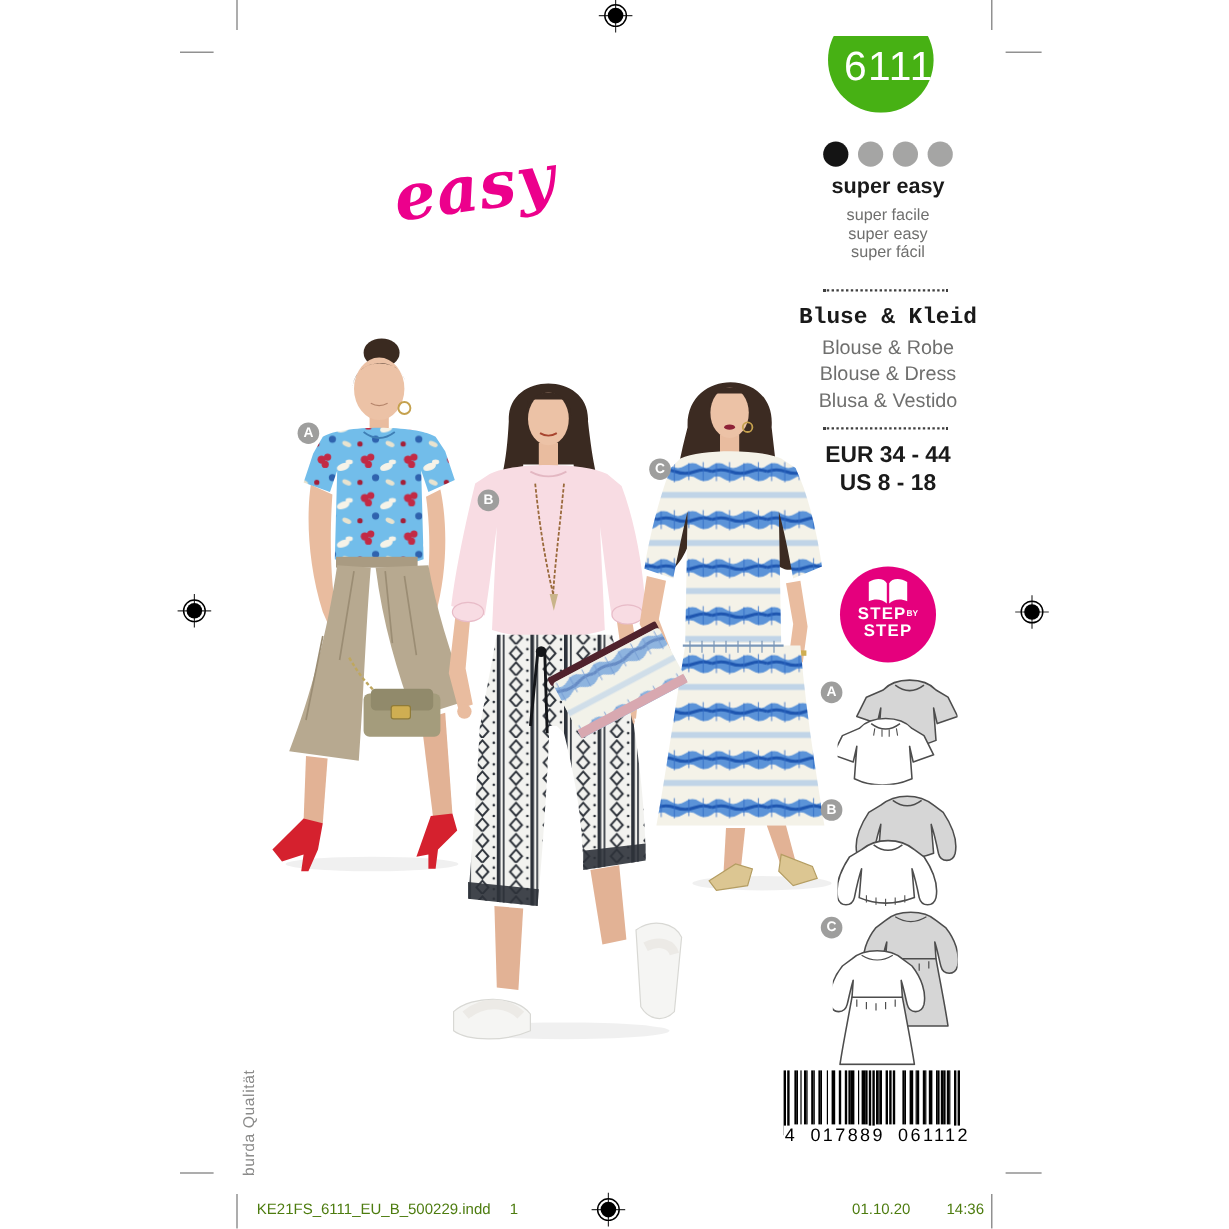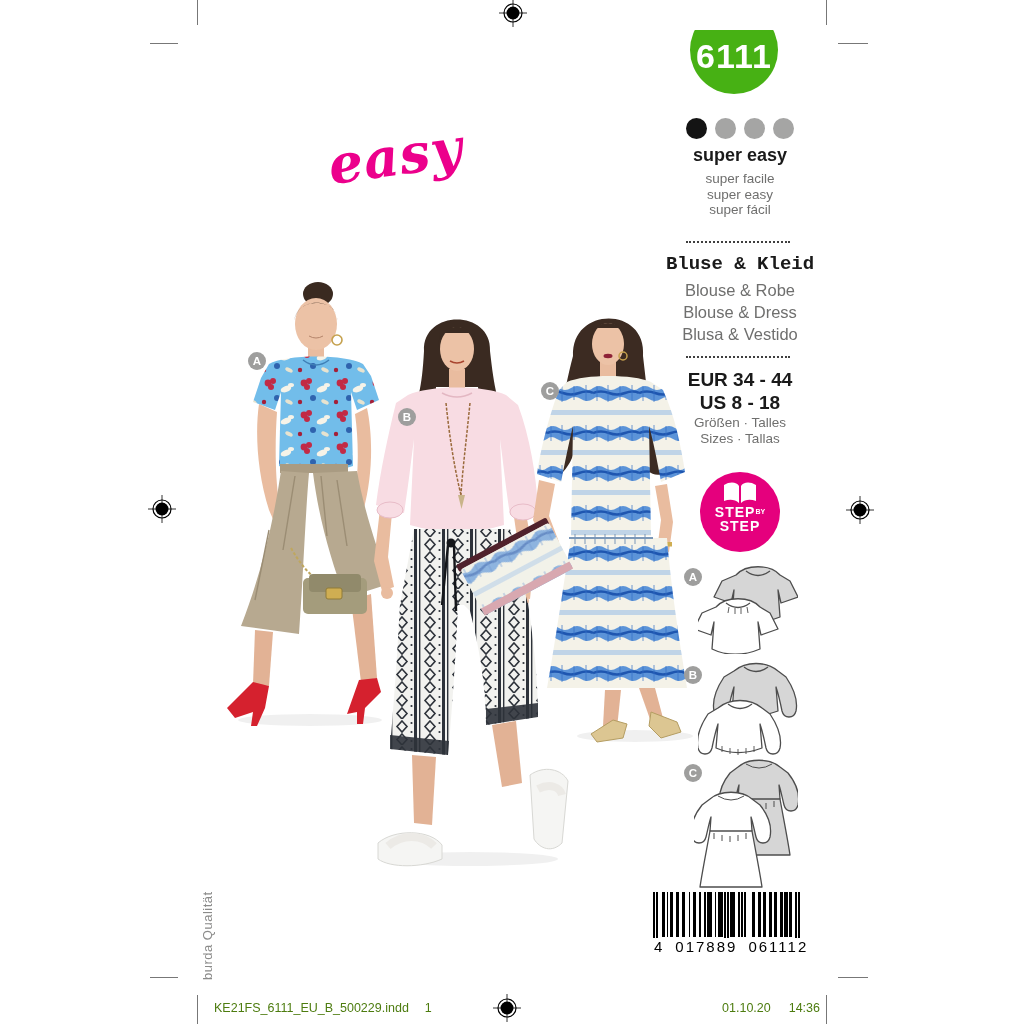--- a/index.html
+++ b/index.html
@@ -12,22 +12,22 @@
   .regmark{position:absolute;width:30px;height:30px;}
   
   #logo{position:absolute;left:220px;top:58px;width:260px;height:150px;}
   #logo .burda{font-weight:800;font-size:88px;letter-spacing:-4px;line-height:88px;color:var(--magenta);}
   #logo .easy{position:absolute;left:108px;top:66px;font-family:"DejaVu Serif",serif;font-style:italic;
               font-weight:700;font-size:54px;color:var(--magenta);transform:rotate(-8deg);letter-spacing:1px;}
   
   .rc{position:absolute;left:650px;width:180px;text-align:center;}
   #numwrap{position:absolute;left:688px;top:30px;width:92px;height:64px;overflow:hidden;}
   #numcircle{position:absolute;left:2px;top:-24px;width:88px;height:88px;border-radius:50%;
-             background:var(--green);color:#fff;display:flex;align-items:center;justify-content:center;
-             font-weight:700;font-size:34px;letter-spacing:1px;padding-top:12px;box-sizing:border-box;}
+             background:var(--green);color:#fff;display:flex;align-items:center;justify-content:flex-end;
+             font-weight:400;font-size:34px;letter-spacing:1px;padding-top:12px;box-sizing:border-box;}
   #dots{top:118px;display:flex;justify-content:center;gap:8px;left:650px;position:absolute;width:180px;}
   .dot{width:21px;height:21px;border-radius:50%;background:var(--dotgray);display:inline-block;}
   .dot.filled{background:#141414;}
   .h-super{top:145px;font-weight:700;font-size:18px;}
   .gray-lines{color:#6f6f6e;font-size:13.5px;line-height:15.5px;}
   .t-super{top:171px;}
   .divider{position:absolute;left:686px;width:104px;border-top:2px dotted #3f3f3f;}
   .h-title{top:253px;font-weight:700;font-size:19px;font-family:Liberation Mono, monospace;}
   .t-title{top:279px;font-size:16.5px;line-height:22px;color:#6f6f6e;}
   .h-eur{top:369px;font-weight:700;font-size:19px;}
@@ -50,21 +50,21 @@
   .module.bar{background:#000;}
   .module.tall{height:54px;}
   #bcdigits{position:relative;margin-top:-8px;font-size:15px;letter-spacing:2px;color:#000;
             display:flex;gap:9px;background:transparent;}
   #bcdigits span{background:#fff;padding:0 1px;}
   
   .footer{position:absolute;top:1001px;font-size:12.5px;color:#4d7c0f;}
   #footleft{left:214px;}
   #footleft .pg{margin-left:16px;}
   #footright{right:204px;}
-  #footright .tm{margin-left:18px;}
+  #footright .tm{margin-left:30px;}
   
   #sidetext{position:absolute;left:200px;top:876px;height:104px;writing-mode:vertical-rl;
             transform:rotate(180deg);font-size:13px;color:#8b8b8a;letter-spacing:.5px;}
   svg{display:block;}
 </style>
 </head>
 <body>
 <div id="page">
 
 <div class="cropv" style="left:197px;top:0;height:25px"></div>
@@ -291,24 +291,20 @@
 <div class="rc t-title">
   <div>Blouse &amp; Robe</div>
   <div>Blouse &amp; Dress</div>
   <div>Blusa &amp; Vestido</div>
 </div>
 
 <div class="divider" style="top:356px"></div>
 
 <div class="rc h-eur">EUR 34 - 44</div>
 <div class="rc h-us">US 8 - 18</div>
-<div class="rc gray-lines t-sizes">
-  <div>Größen · Talles</div>
-  <div>Sizes · Tallas</div>
-</div>
 
 <div id="stepbadge">
   <svg class="bk" width="36" height="24" viewBox="0 0 36 24" style="margin:9px auto 0">
     <path d="M2,4 C8,0 15,1 17,5 L17,22 C13,18 7,18 2,20 Z" fill="#fff"></path>
     <path d="M34,4 C28,0 21,1 19,5 L19,22 C23,18 29,18 34,20 Z" fill="#fff"></path>
   </svg>
   <div class="s1"><span>STEP</span><span class="by">BY</span></div>
   <div class="s2">STEP</div>
 </div>
 

